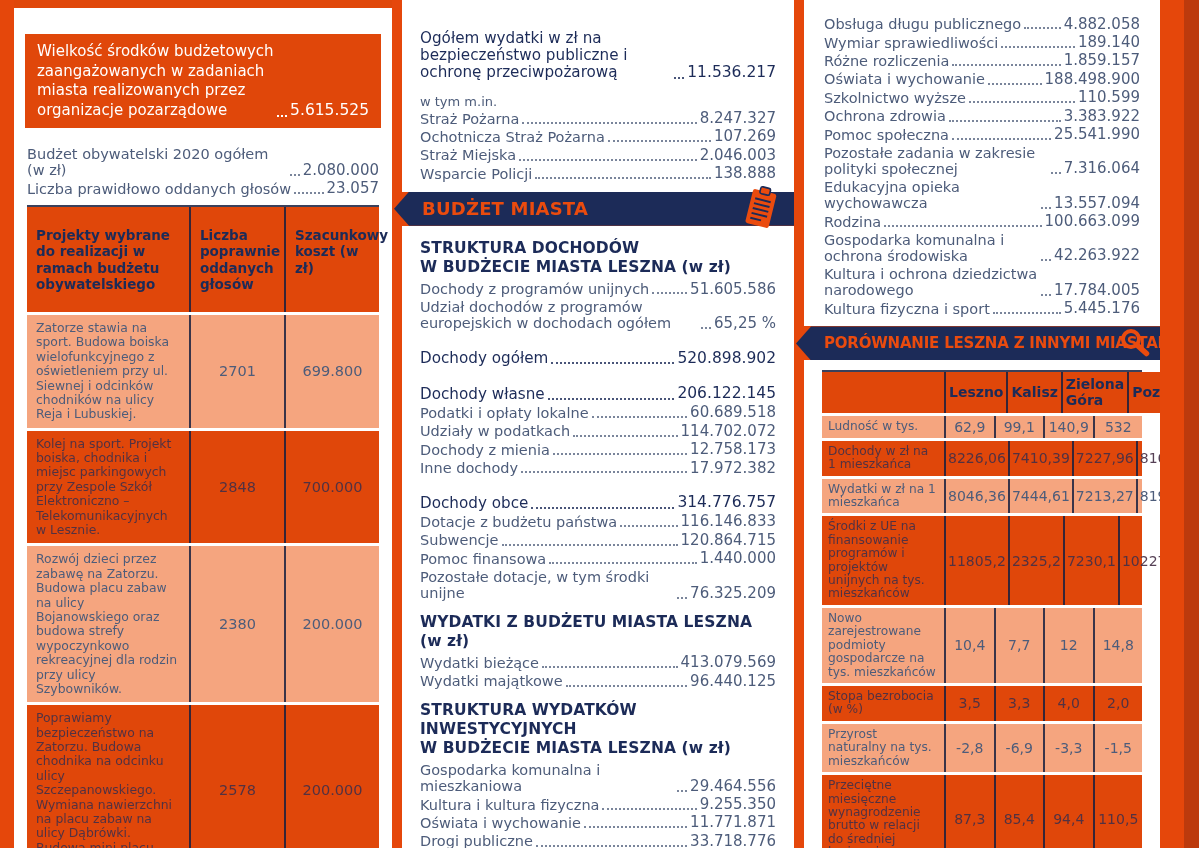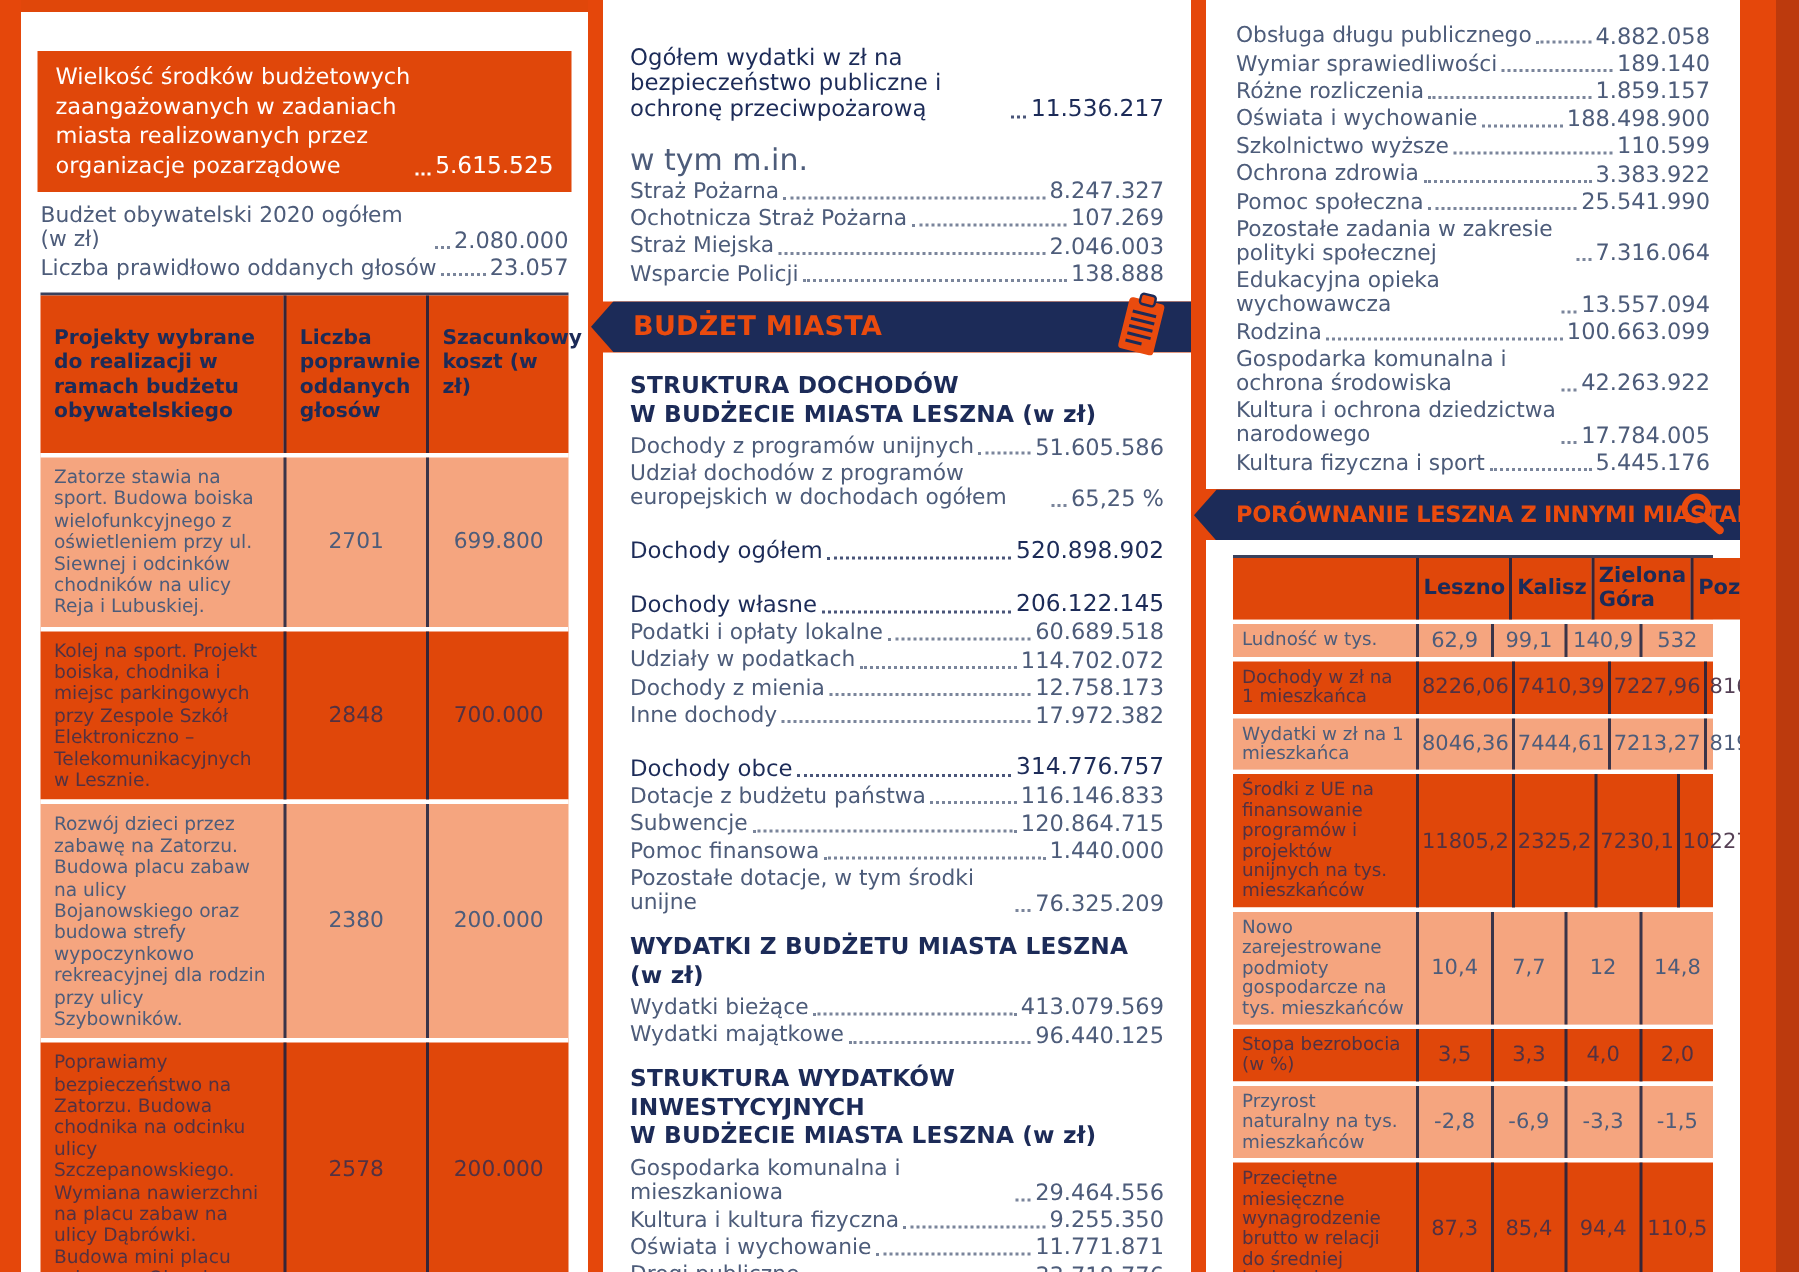--- a/index.html
+++ b/index.html
@@ -28,22 +28,22 @@
   .strip{height:8px;background:var(--dkor);margin:0 -13px}
 
   
   .row{display:flex;align-items:flex-end;font-size:14.5px;line-height:1.13;color:var(--slate);margin:1.5px 0}
   .row .lbl{flex:0 1 auto}
   .row .dots{flex:1 1 10px;min-width:10px;border-bottom:2px dotted rgba(77,92,122,.75);margin:0 3px 3px}
   .row .val{white-space:nowrap;font-size:15px}
   .row.bold{font-weight:normal;color:var(--navy);font-size:15.2px;margin-top:18px}
   .row.bold .val{font-size:15.5px}
   .row.bold .dots{border-bottom-color:rgba(28,43,88,.8)}
-  .note{font-size:20px;color:var(--slate);margin:12px 0 1px}
-  .row.ngo{background:var(--dkor);color:#fff;padding:8px 12px;margin:26px -2px 8px;font-size:15px;line-height:1.3}
+  .note{font-size:13px;color:var(--slate);margin:12px 0 1px}
+  .row.ngo{background:var(--dkor);color:#fff;padding:8px 12px;margin:26px -2px 18px;font-size:15px;line-height:1.3}
   .row.ngo .dots{border-bottom-color:#fff}
   .row.ngo .val{font-size:15.5px}
   .subhead{font-weight:bold;color:var(--navy);font-size:15.5px;line-height:1.25;margin:11px 0 3px;white-space:pre-line;letter-spacing:.1px}
 
   
   .barwrap{position:relative;flex:0 0 34px;margin-left:-8px}
   .bar{height:34px;background:var(--navy);display:flex;align-items:center;padding-left:28px;
        clip-path:polygon(0 50%,15px 0,100% 0,100% 100%,15px 100%)}
   .bar span{color:var(--acc);font-weight:bold;font-size:18px;letter-spacing:.2px;white-space:nowrap}
   .c3 .bar span{font-size:15px;letter-spacing:-.2px}

